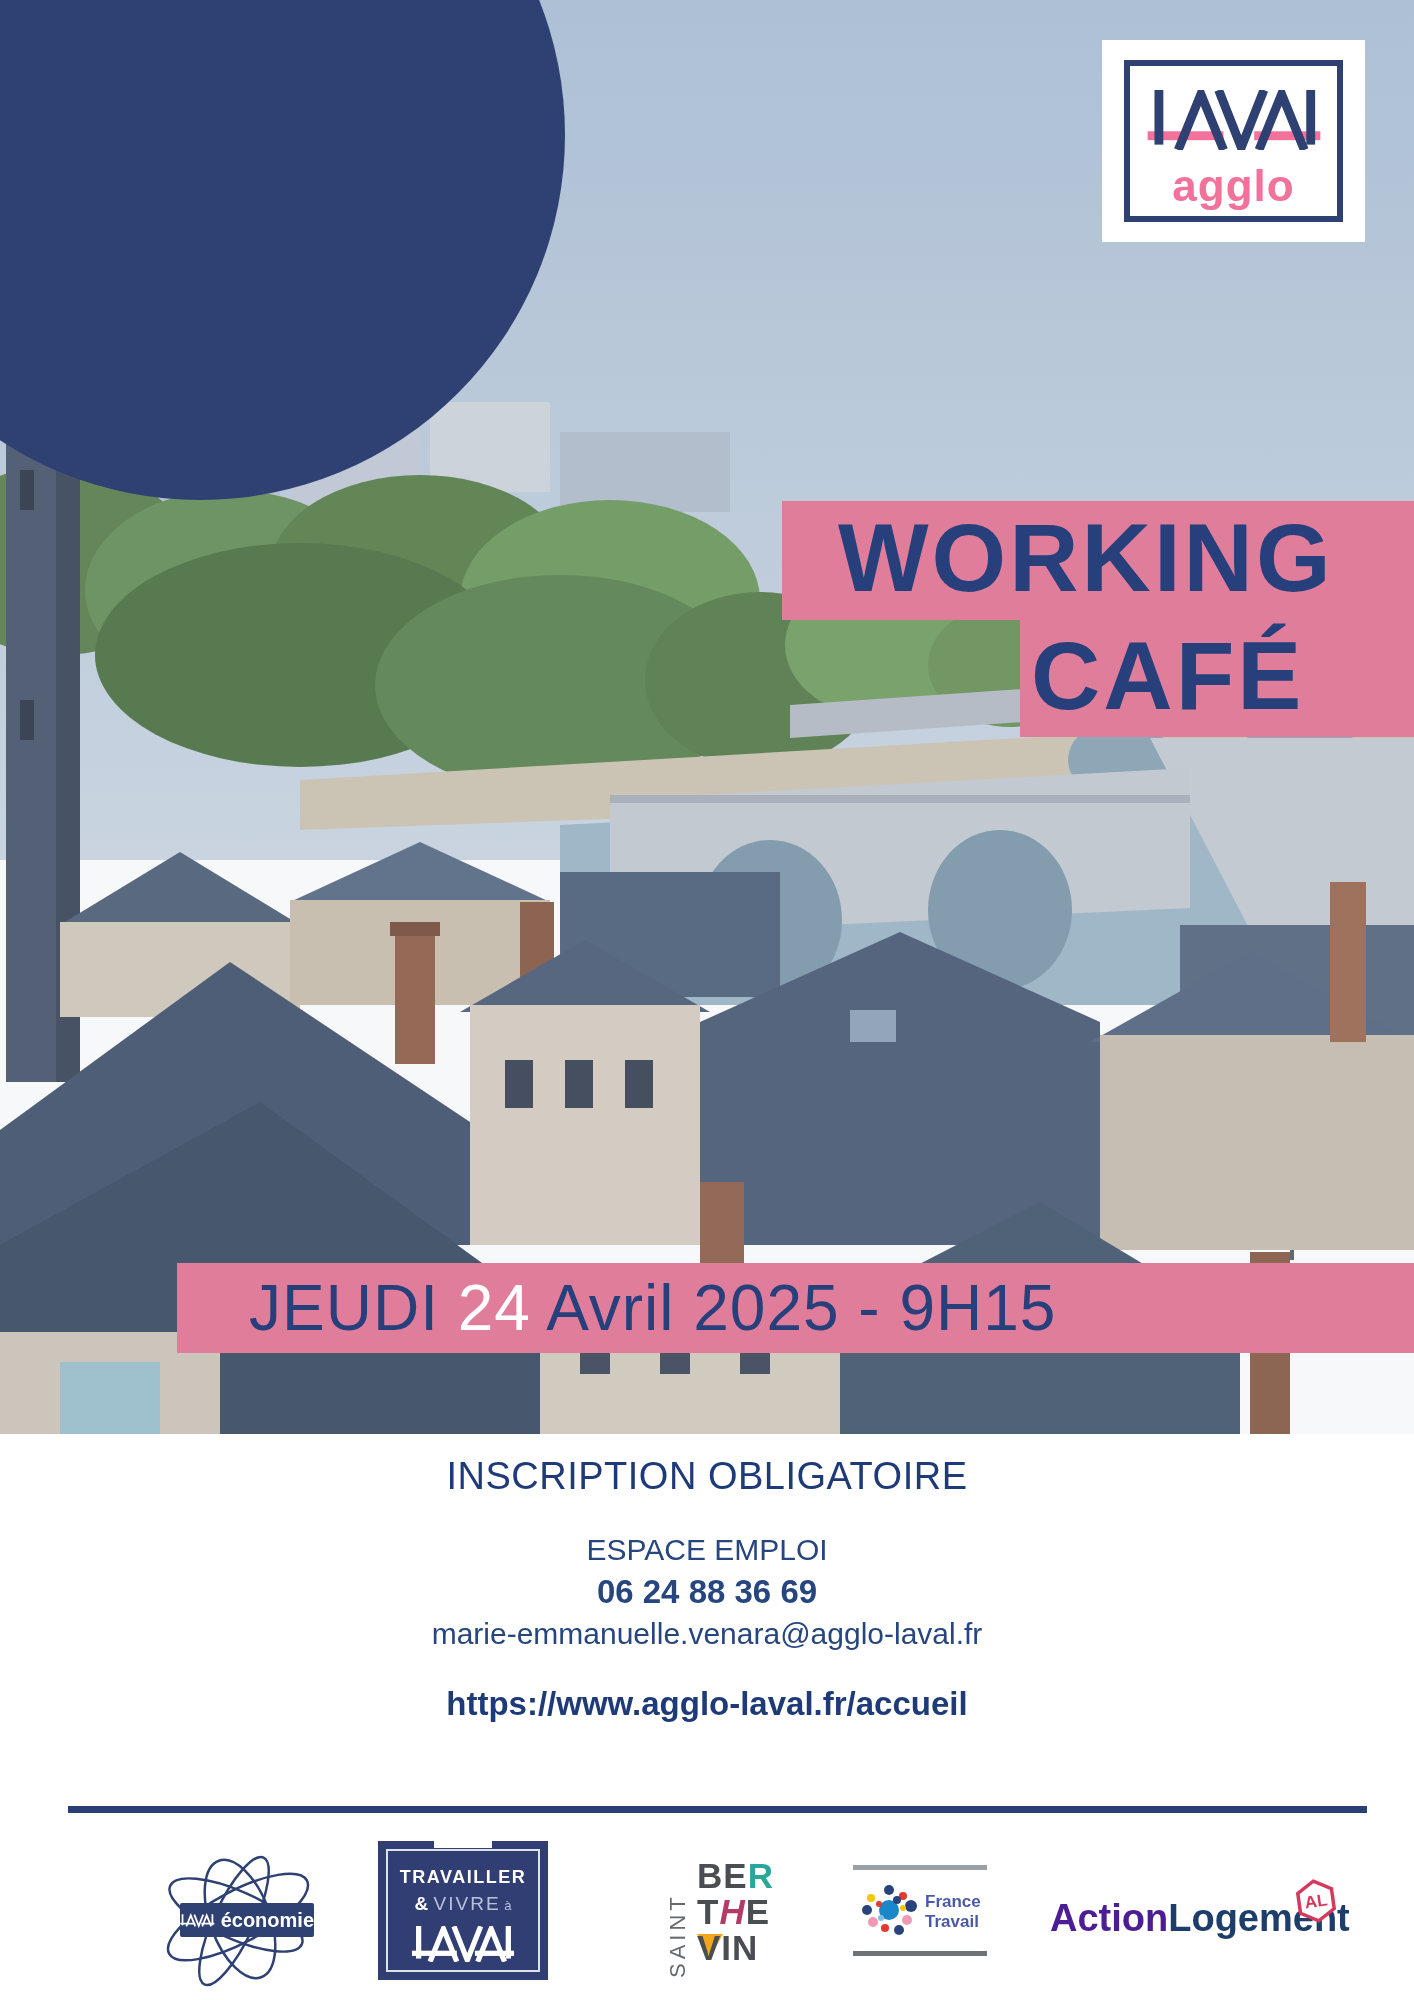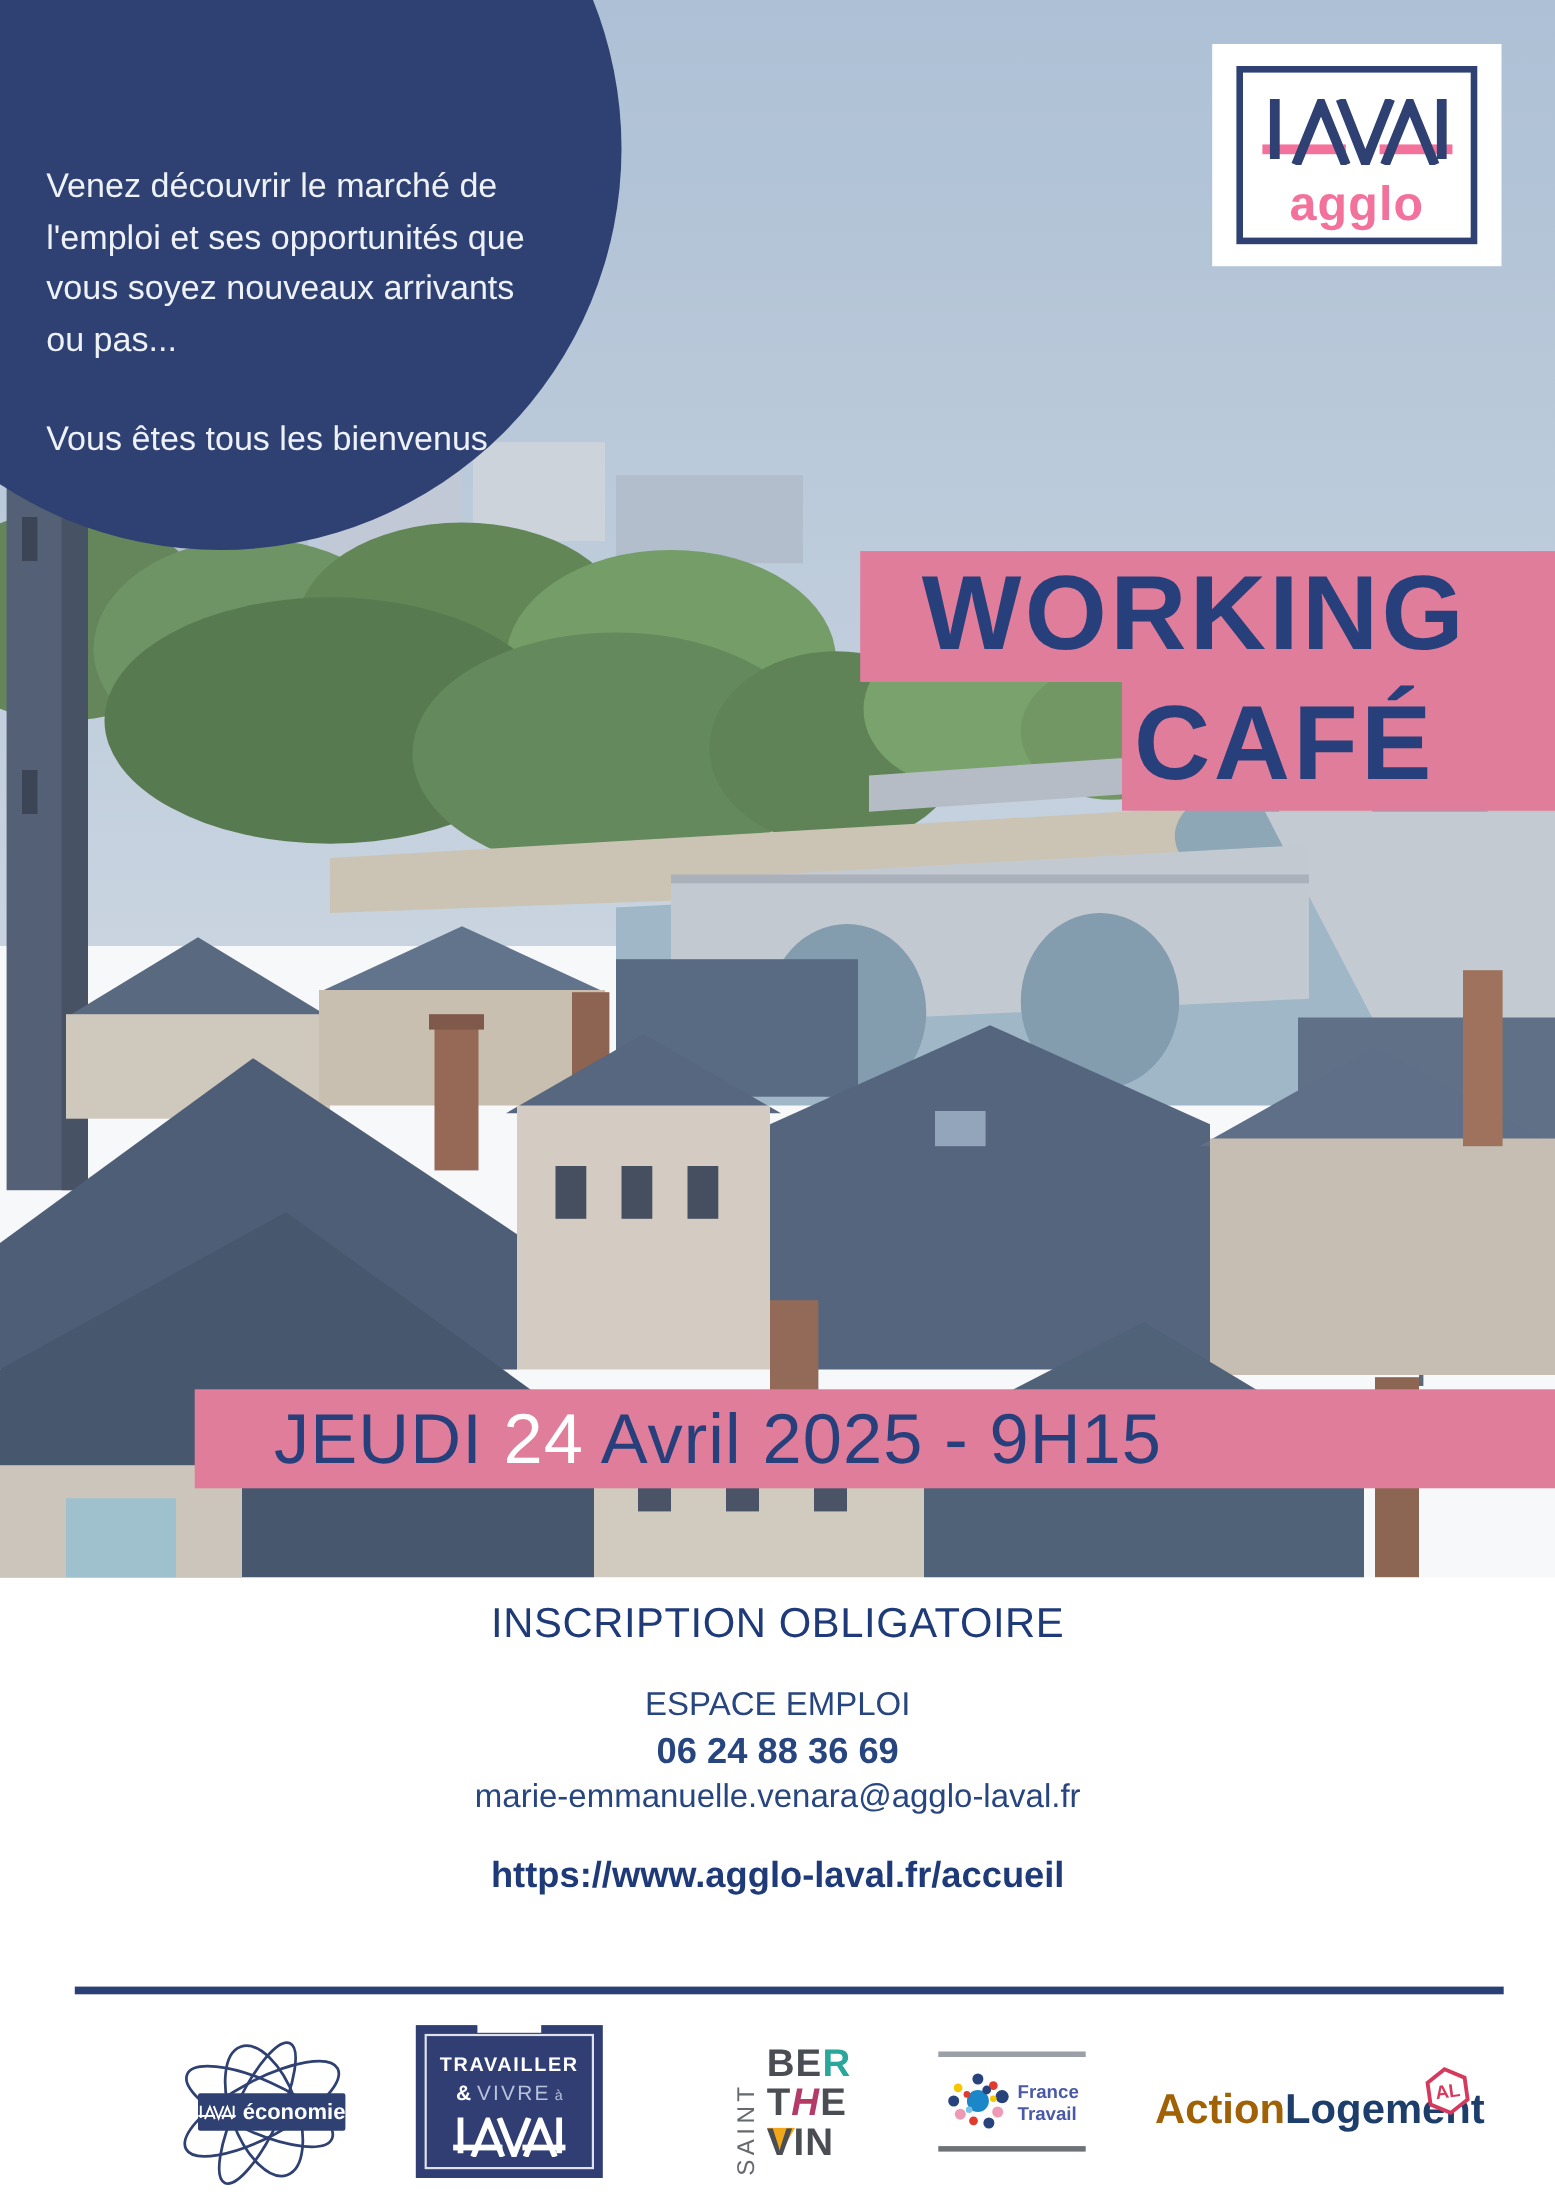--- a/index.html
+++ b/index.html
@@ -107,21 +107,21 @@
   .lg-sb .rows div{position:relative;}
   
   .lg-ft{left:853px;top:1860px;width:134px;height:100px;background:#ffffff;}
   .lg-ft .bar-top{position:absolute;left:0;top:5px;width:100%;height:5px;background:#9aa0a5;}
   .lg-ft .bar-bot{position:absolute;left:0;bottom:4px;width:100%;height:5px;background:#6d7277;}
   .lg-ft .dots{position:absolute;left:6px;top:18px;}
   .lg-ft .ft-text{position:absolute;left:72px;top:32px;color:#4a5aa8;font-weight:700;font-size:17px;line-height:1.15;}
   
   .lg-al{left:1050px;top:1885px;width:290px;height:70px;}
   .lg-al .wordmark{position:absolute;left:0;top:12px;font-size:38px;font-weight:700;white-space:nowrap;}
-  .lg-al .a1{color:#a16207;text-align:center;}
+  .lg-al .a1{color:#4c1d95;text-align:center;}
   .lg-al .a2{color:#1d3d6b;}
   .lg-al .badge{position:absolute;right:0;top:-8px;}
 </style>
 </head>
 <body>
 
 <svg width="0" height="0" style="position:absolute" aria-hidden="true">
   <defs>
     <g id="lavalmark" fill="none" stroke-linecap="square">
       <rect x="-4" y="50" width="94" height="11" fill="var(--barc, currentColor)" stroke="none"></rect>
@@ -217,24 +217,20 @@
       <rect x="660" y="1320" width="30" height="54" fill="#40495c"></rect>
       <rect x="740" y="1320" width="30" height="54" fill="#40495c"></rect>
       <polygon points="840,1434 840,1305 1040,1202 1240,1322 1240,1434" fill="#46586f"></polygon>
       <rect x="1250" y="1252" width="40" height="182" fill="#8a5c46"></rect>
 
       <rect x="0" y="0" width="1414" height="1434" fill="#aebdd2" opacity="0.10"></rect>
     </svg>
   </div>
 
   <div class="intro-circle"></div>
-  <div class="intro-text">
-    <p>Venez découvrir le marché de l'emploi et ses opportunités que vous soyez nouveaux arrivants ou pas...</p>
-    <p>Vous êtes tous les bienvenus</p>
-  </div>
 
   <div class="agglo-logo">
     <div class="agglo-frame">
       <svg class="agglo-mark" width="176" height="60" viewBox="-6 0 218 72" style="--barc:#f2729b;color:#2e4172">
         <use href="#lavalmark"></use>
       </svg>
       <span class="sr">LAVAL</span>
       <div class="agglo-sub">agglo</div>
     </div>
   </div>

